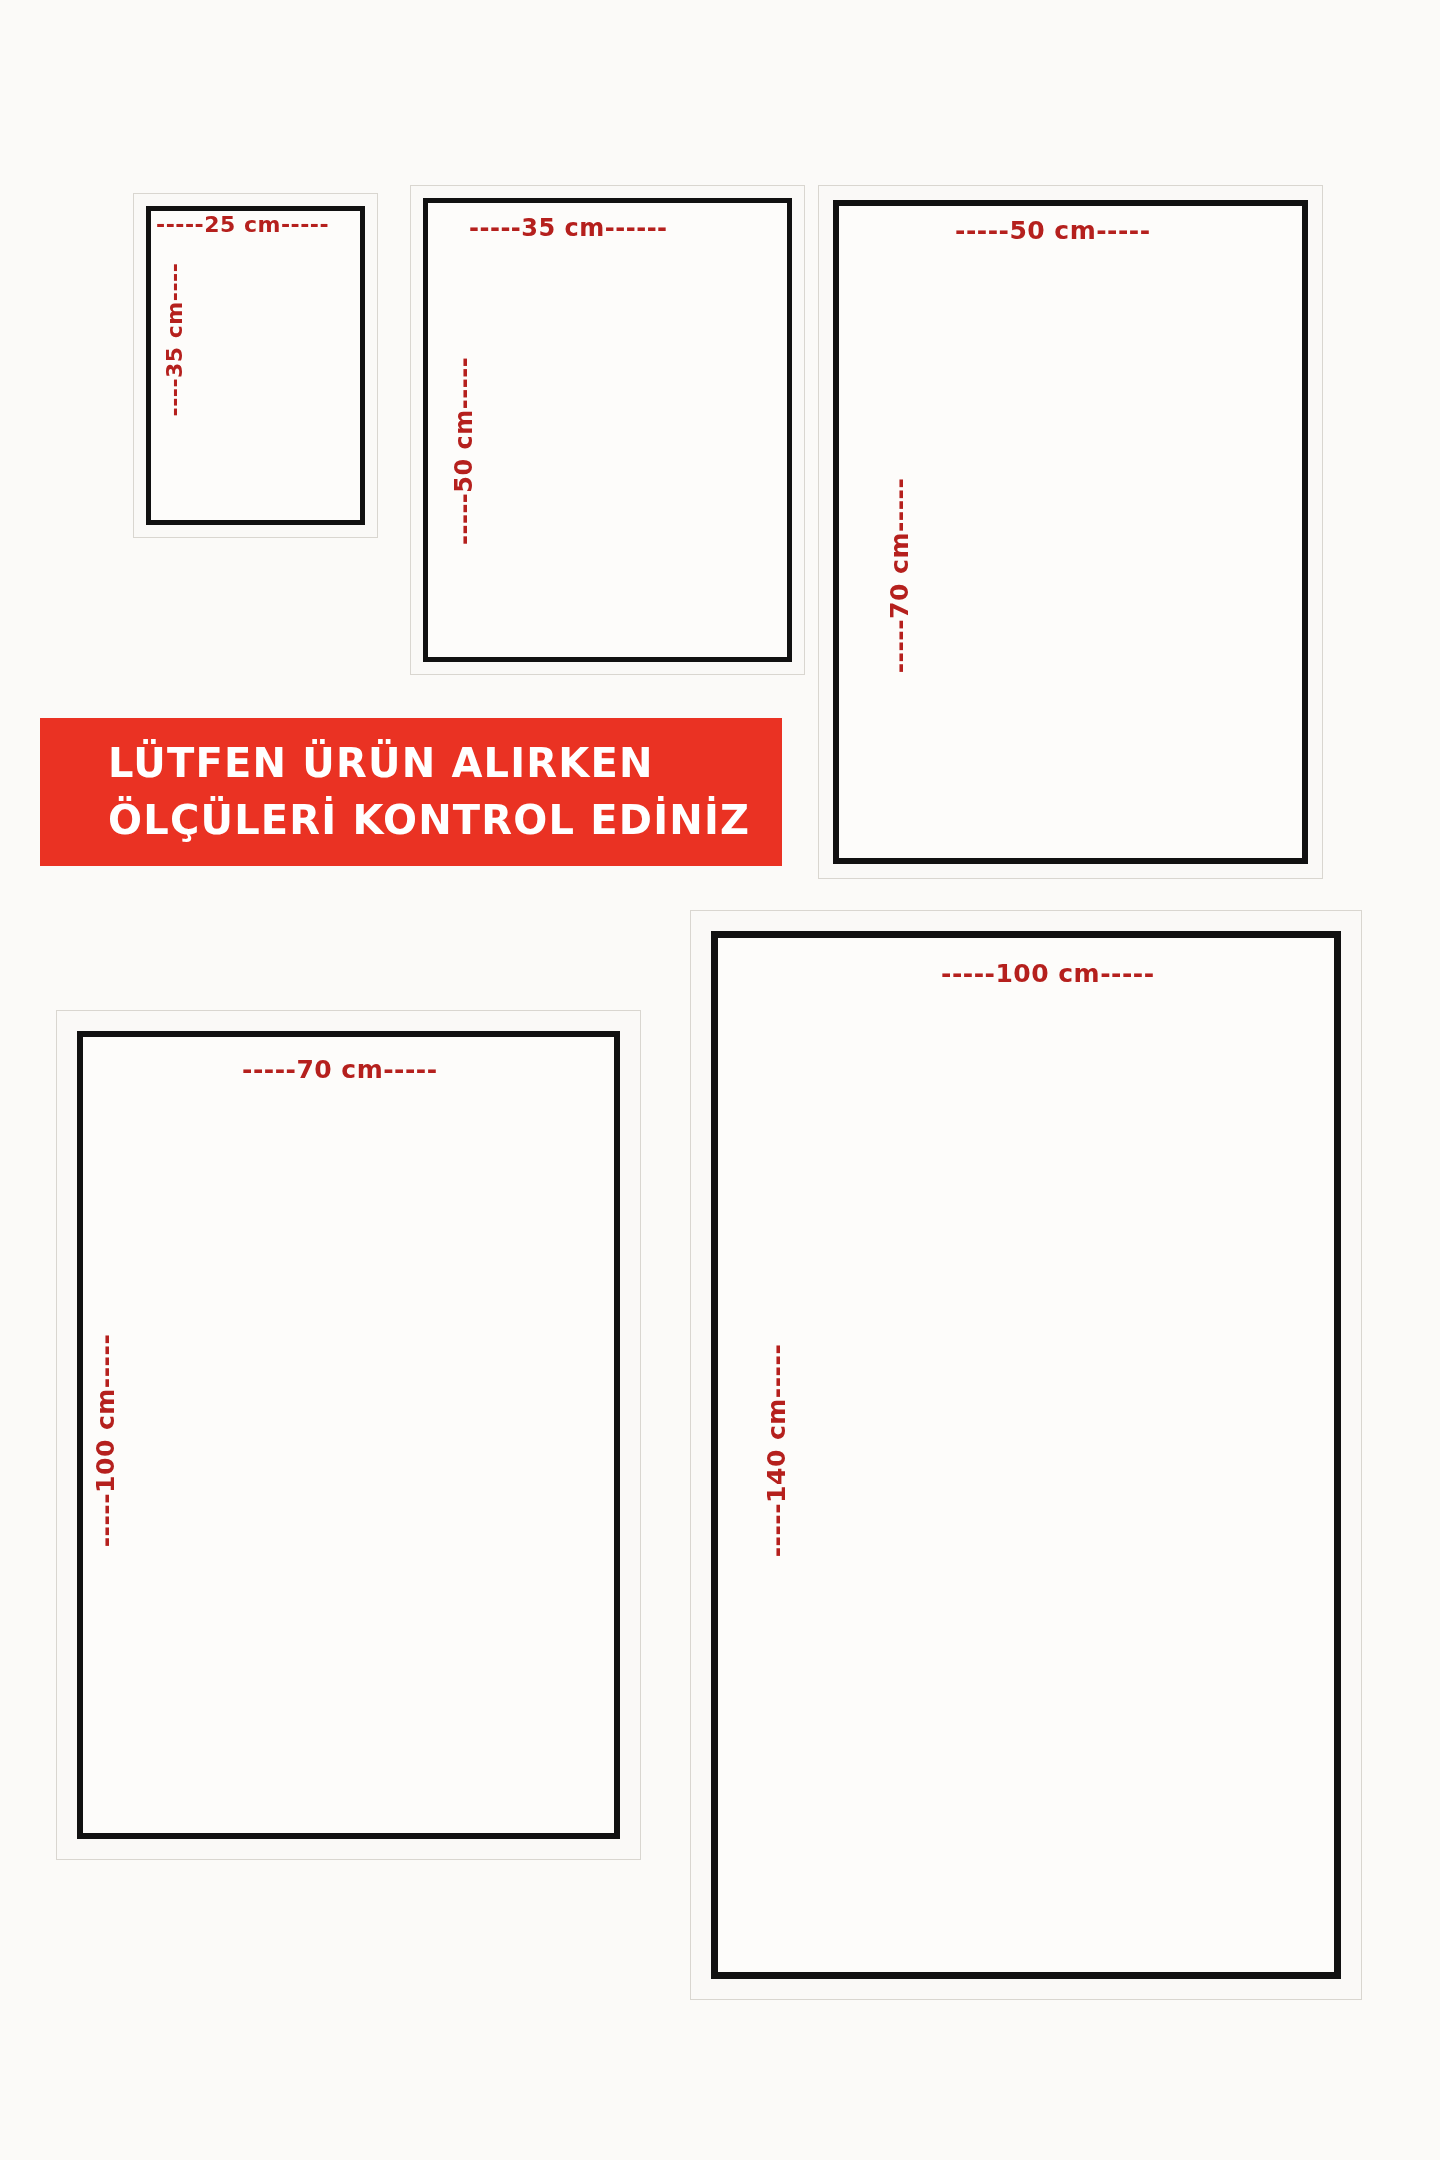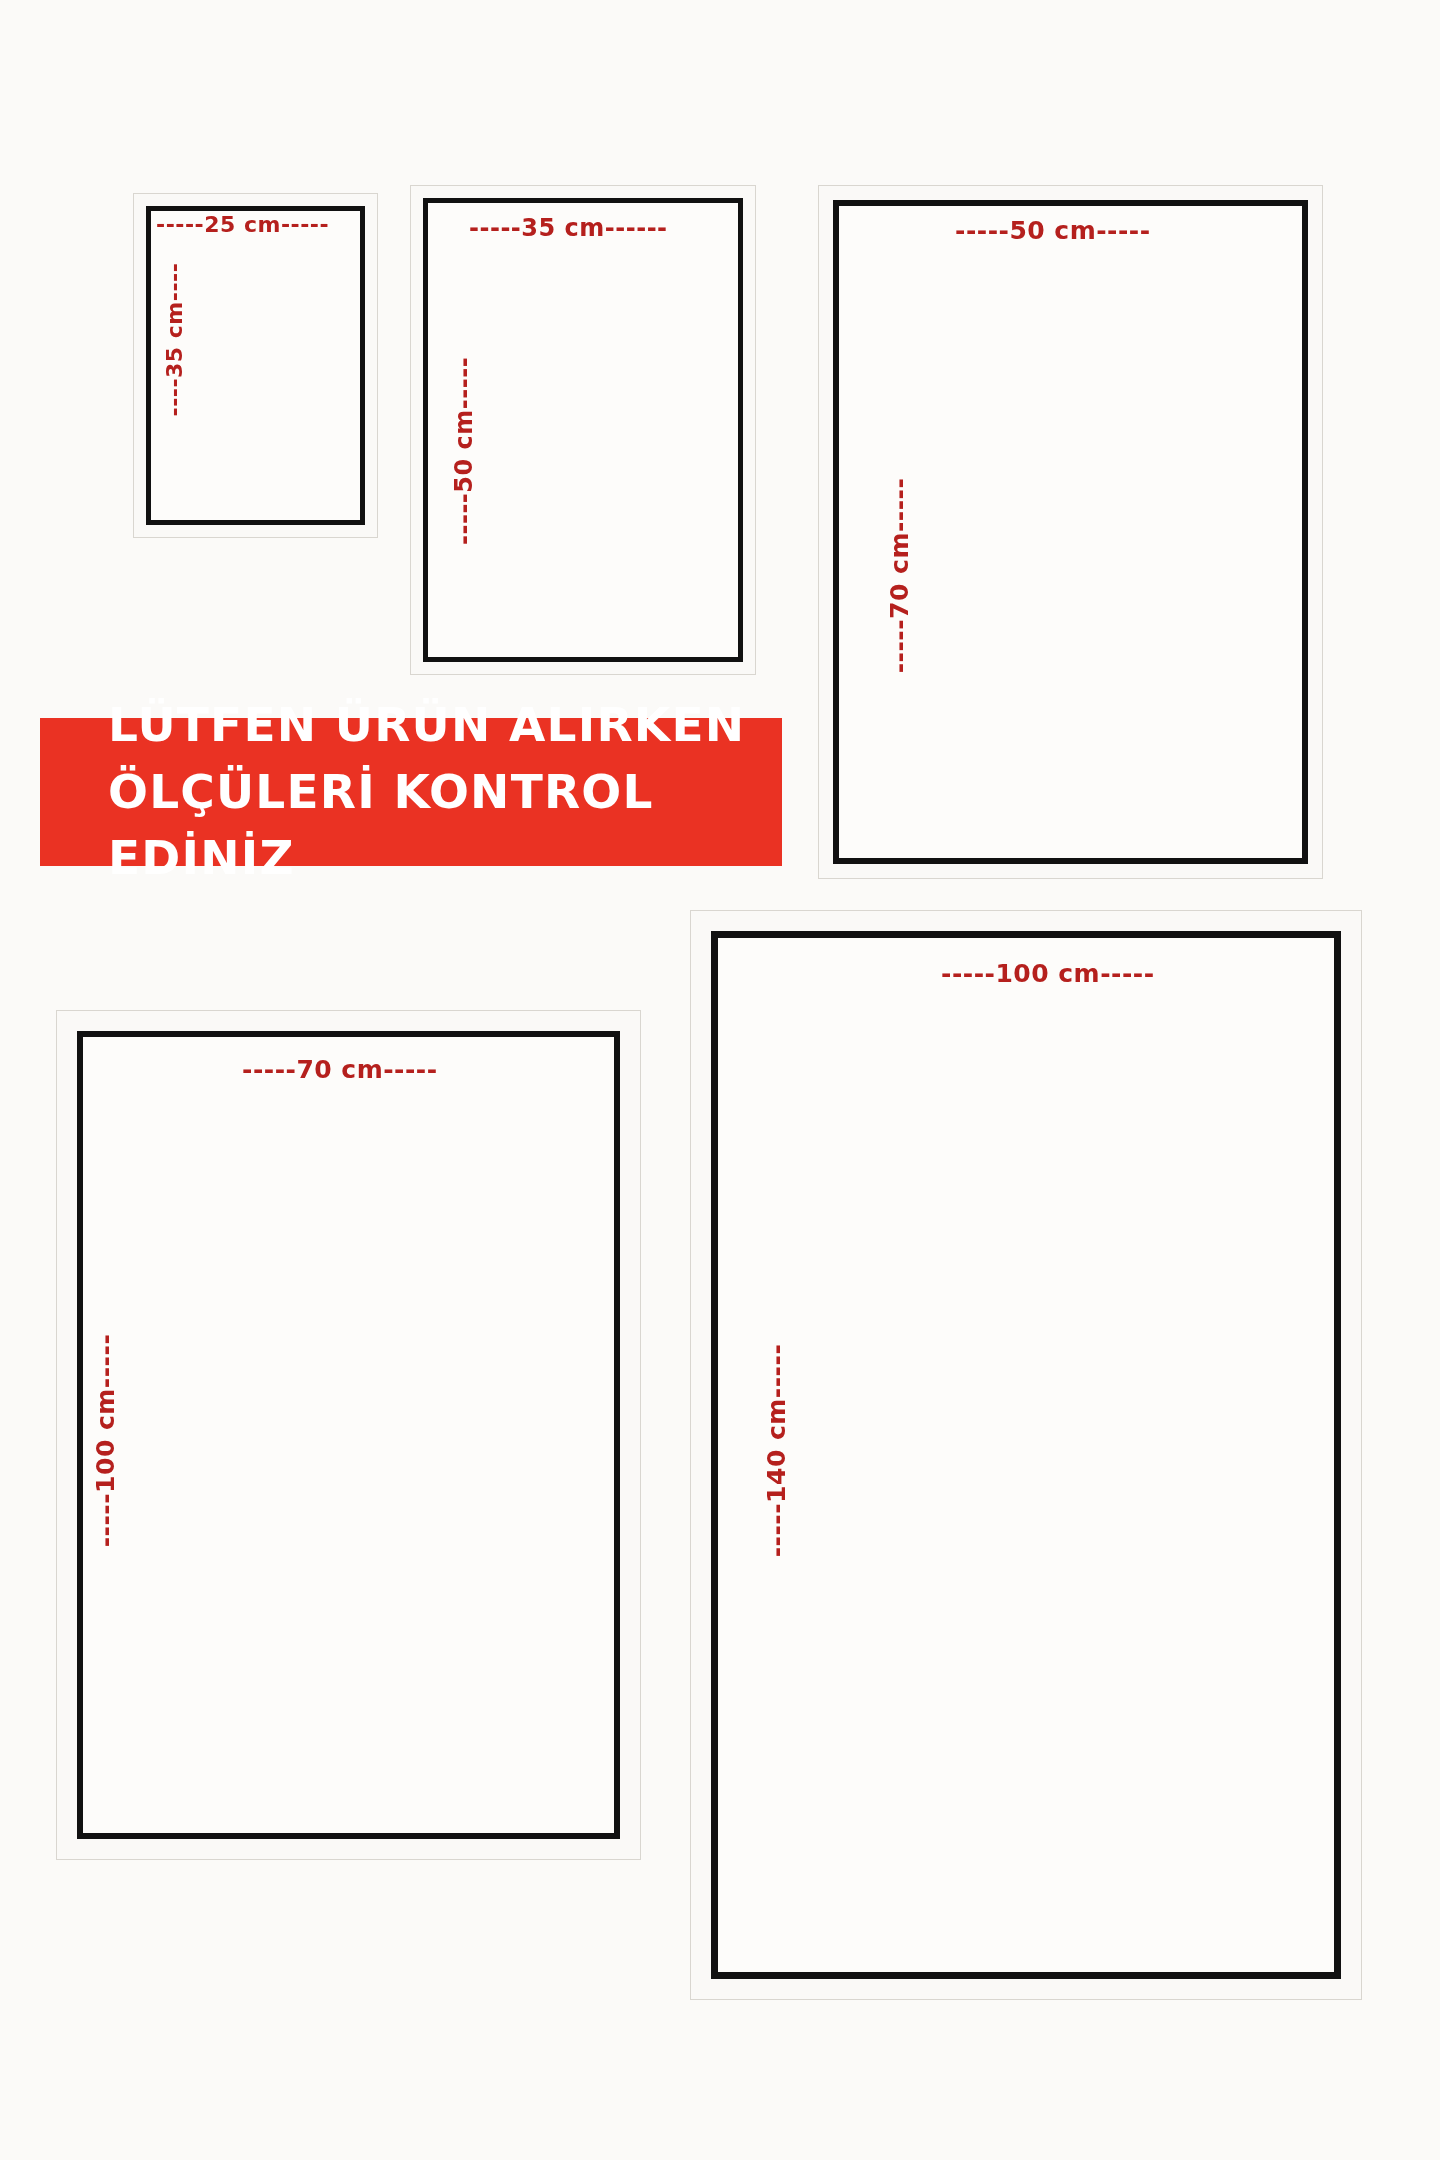--- a/index.html
+++ b/index.html
@@ -58,39 +58,39 @@
     height: 148px;
     background: #ea3223;
     display: flex;
     flex-direction: column;
     justify-content: center;
     padding-left: 68px;
     box-sizing: border-box;
   }
   #notice .line {
     color: #ffffff;
-    font-size: 47px;
+    font-size: 40px;
     font-weight: bold;
     letter-spacing: 1.2px;
     line-height: 1.42;
     font-family: "DejaVu Sans", sans-serif;
   }
 </style>
 </head>
 <body>
 
 <div id="stage">
 
   <div class="frame" style="left:100px; top:193px; width:245px; height:345px;margin-left:33px;">
     <div class="inner" style="margin:12px; border:5px solid #111111;"></div>
     <div class="dim" style="left:22px; top:18px; font-size:22px;">-----25 cm-----</div>
     <div class="dim vert" style="left:-25px; top:145px; width:130px; text-align:center; font-size:22px;">----35 cm----</div>
   </div>
 
-  <div class="frame" style="left:410px; top:185px; width:346px; height:490px;">
+  <div class="frame" style="left:410px; top:185px; width:395px; height:490px;">
     <div class="inner" style="margin:12px; border:5px solid #111111;"></div>
     <div class="dim" style="left:58px; top:28px; font-size:24px;">-----35 cm------</div>
     <div class="dim vert" style="left:-37px; top:255px; width:180px; text-align:center; font-size:24px;">-----50 cm-----</div>
   </div>
 
   <div class="frame" style="left:818px; top:185px; width:505px; height:694px;">
     <div class="inner" style="margin:14px; border:6px solid #111111;"></div>
     <div class="dim" style="left:136px; top:30px; font-size:25px;">-----50 cm-----</div>
     <div class="dim vert" style="left:-35px; top:375px; width:230px; text-align:center; font-size:25px;">-----70 cm-----</div>
   </div>

